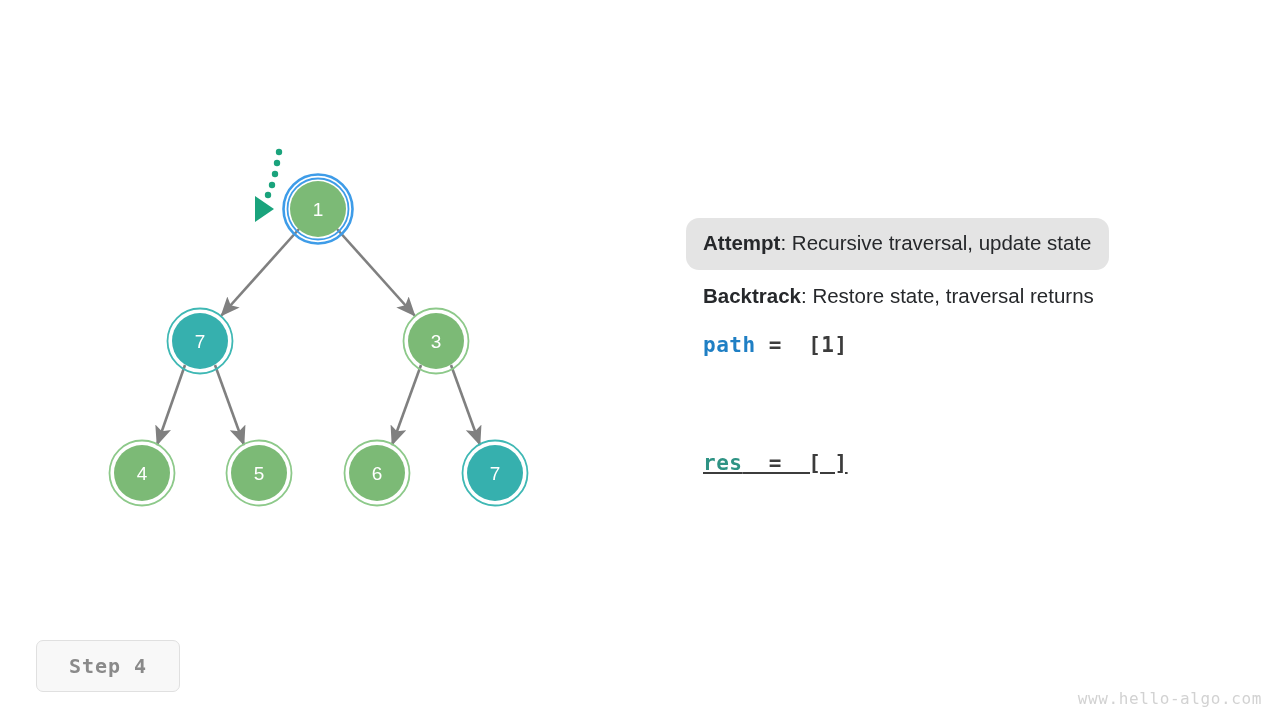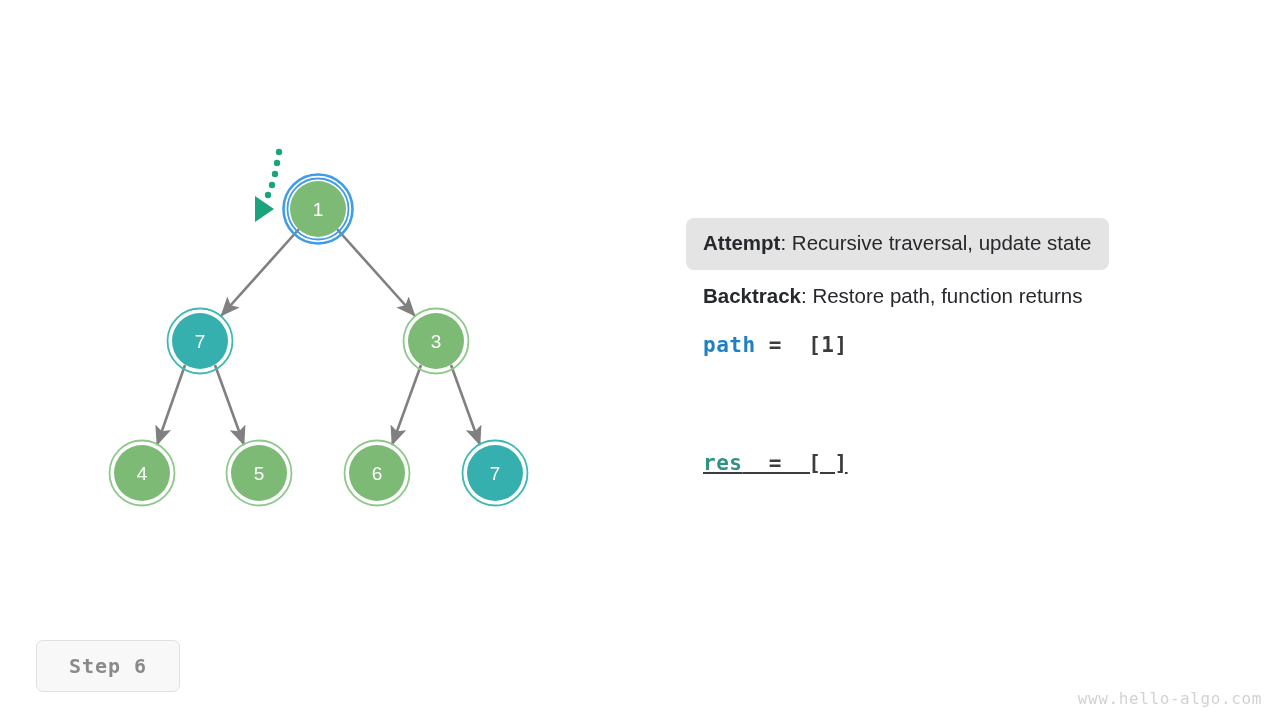--- a/index.html
+++ b/index.html
@@ -46,21 +46,21 @@
     white-space: nowrap;
   }
 
   .info-line .lead {
     font-weight: bold;
   }
 
   .attempt-row {
     display: inline-block;
     background: #e4e4e4;
-    border-radius: 8px;
+    border-radius: 13px;
     padding: 15px 17px 16px 17px;
     margin: 0;
   }
 
   .backtrack-row {
     margin-top: 16px;
     padding-left: 17px;
   }
 
   
@@ -184,23 +184,23 @@
     <circle cx="495" cy="473" r="28" fill="#36b0ae"></circle>
     <text class="node-label" x="495" y="473" text-anchor="middle" dominant-baseline="central">7</text>
   </g>
 </svg>
 
 <div class="info-panel">
   <div class="info-line attempt-row">
     <span class="lead">Attempt</span><span>: Recursive traversal, update state</span>
   </div>
   <div class="info-line backtrack-row">
-    <span class="lead">Backtrack</span><span>: Restore path, function returns</span>
+    <span class="lead">Backtrack</span><span>: Restore state, traversal returns</span>
   </div>
 </div>
 
 <div class="code-block path-line"><span class="var-path">path</span><span class="code-rest"> =  [1]</span></div>
 
 <div class="code-block res-line"><span class="var-res">res</span><span class="code-rest">  =  [ ]</span></div>
 
-<div class="step-badge">Step 6</div>
+<div class="step-badge">Step 4</div>
 
 <div class="watermark">www.hello-algo.com</div>
 
 </body></html>

